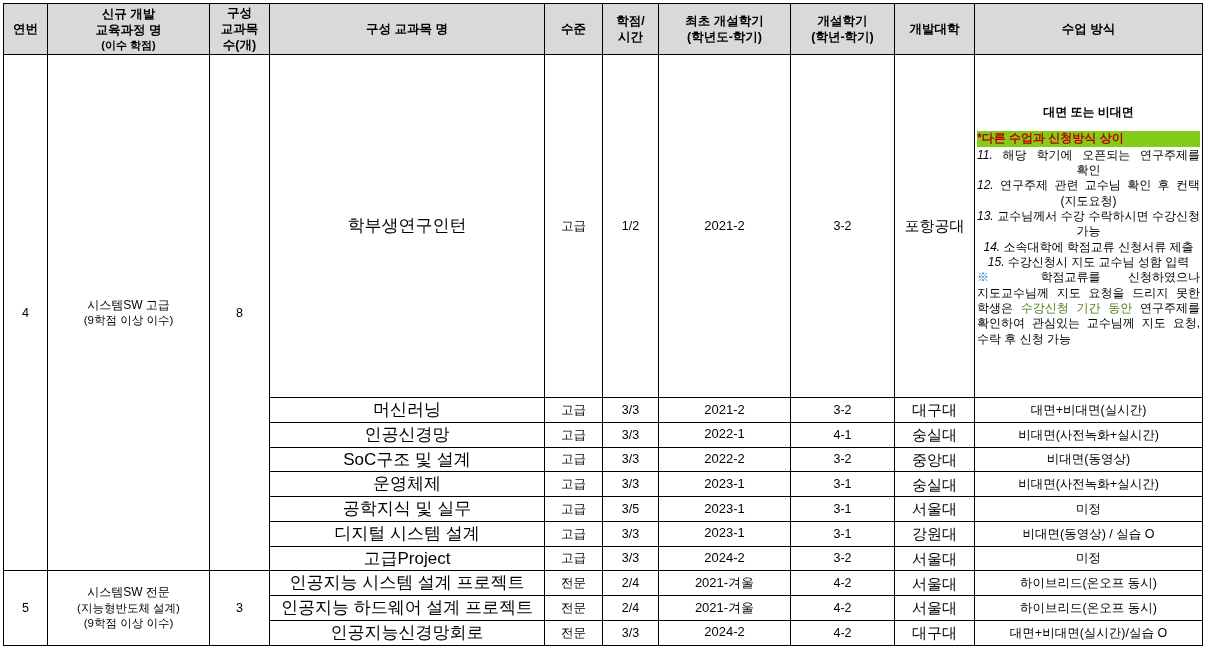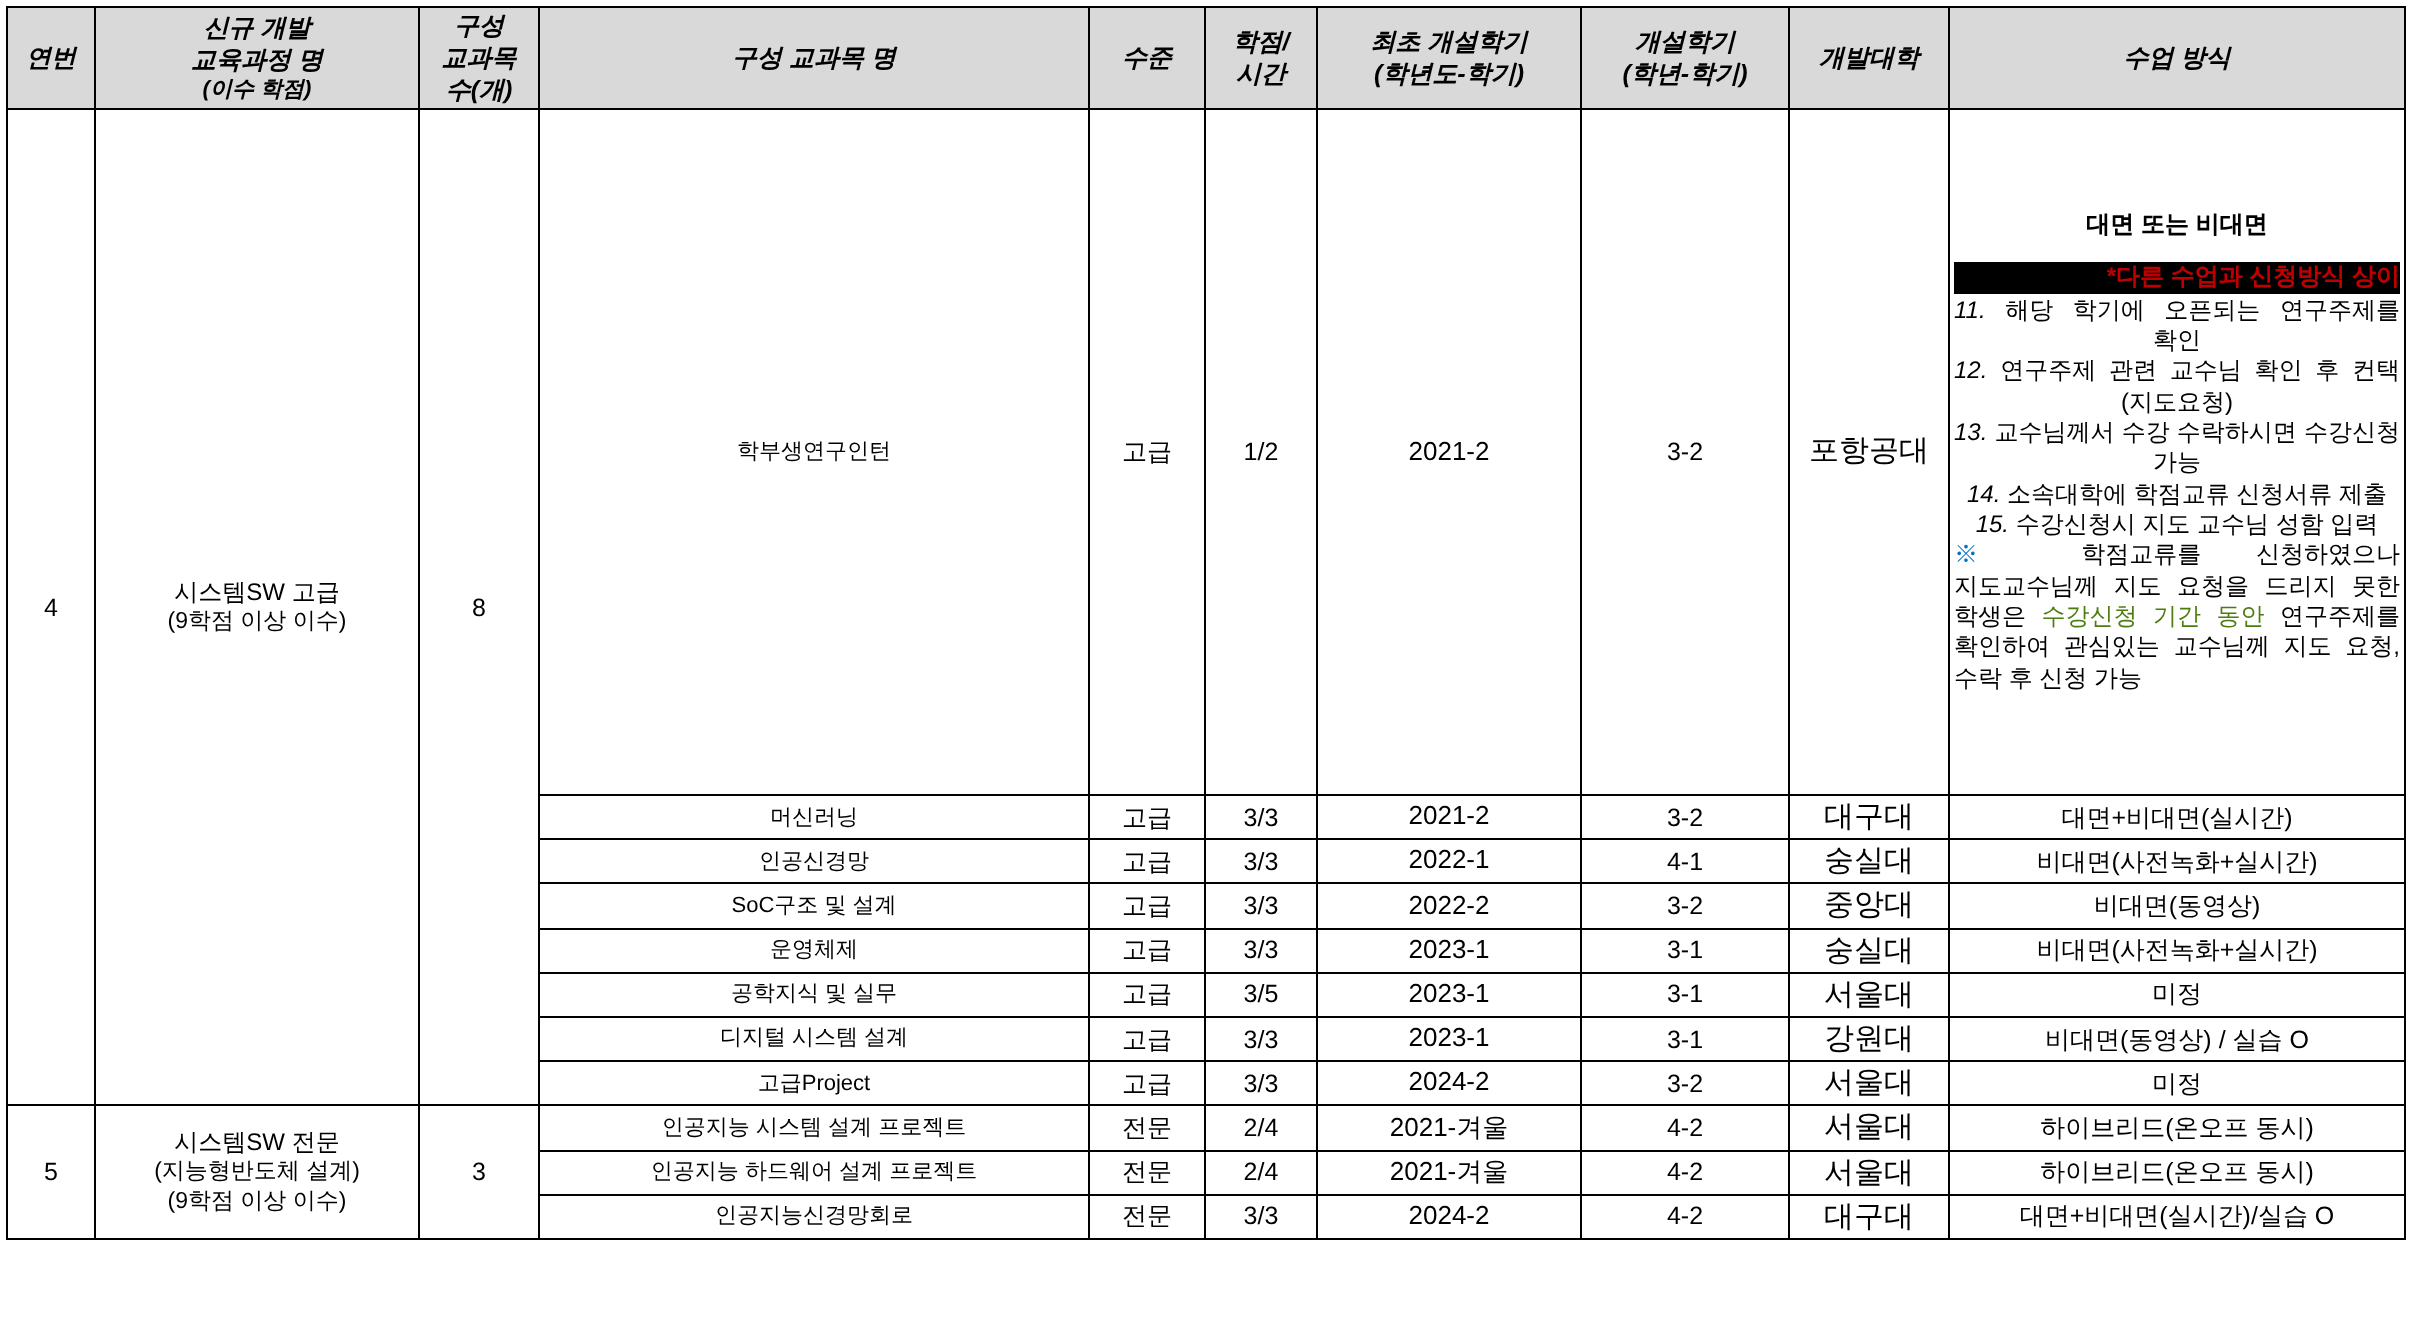--- a/index.html
+++ b/index.html
@@ -32,32 +32,31 @@
     vertical-align: middle;
     text-align: center;
     line-height: 1.28;
     word-break: keep-all;
   }
   thead th {
     background: #d9d9d9;
     font-weight: bold;
     font-size: 12.5px;
     padding: 3px 2px;
-    font-style: italic;
   }
   .hdr-sub {
     font-weight: bold;
     font-size: 11px;
     display: block;
   }
   .hdr-line {
     display: block;
   }
   td.c-num { font-size: 12.5px; }
-  td.c-course { font-size: 11px; }
+  td.c-course { font-size: 17px; }
   td.c-level { font-size: 12.5px; }
   td.c-credit { font-size: 12.5px; }
   td.c-term { font-size: 13px; margin-left: 17px; }
   td.c-open { font-size: 12.5px; }
   td.c-univ { font-size: 15px; }
   td.c-mode { font-size: 12.5px; }
   td.c-prog {
     font-size: 12px;
     line-height: 1.32;
   }
@@ -73,24 +72,24 @@
     line-height: 1.3;
   }
   .notes-title {
     display: block;
     text-align: center;
     font-weight: bold;
     margin-bottom: 11px;
   }
   .notes-warn {
     display: block;
-    text-align: right;
+    text-align: left;
     font-weight: bold;
     color: #c00000;
-    background: #000000;
+    background: #84cc16;
     margin-bottom: 1px;
   }
   .notes-list {
     margin: 0;
     padding: 0;
     list-style: none;
   }
   .notes-list li {
     display: block;
     text-align: justify;

